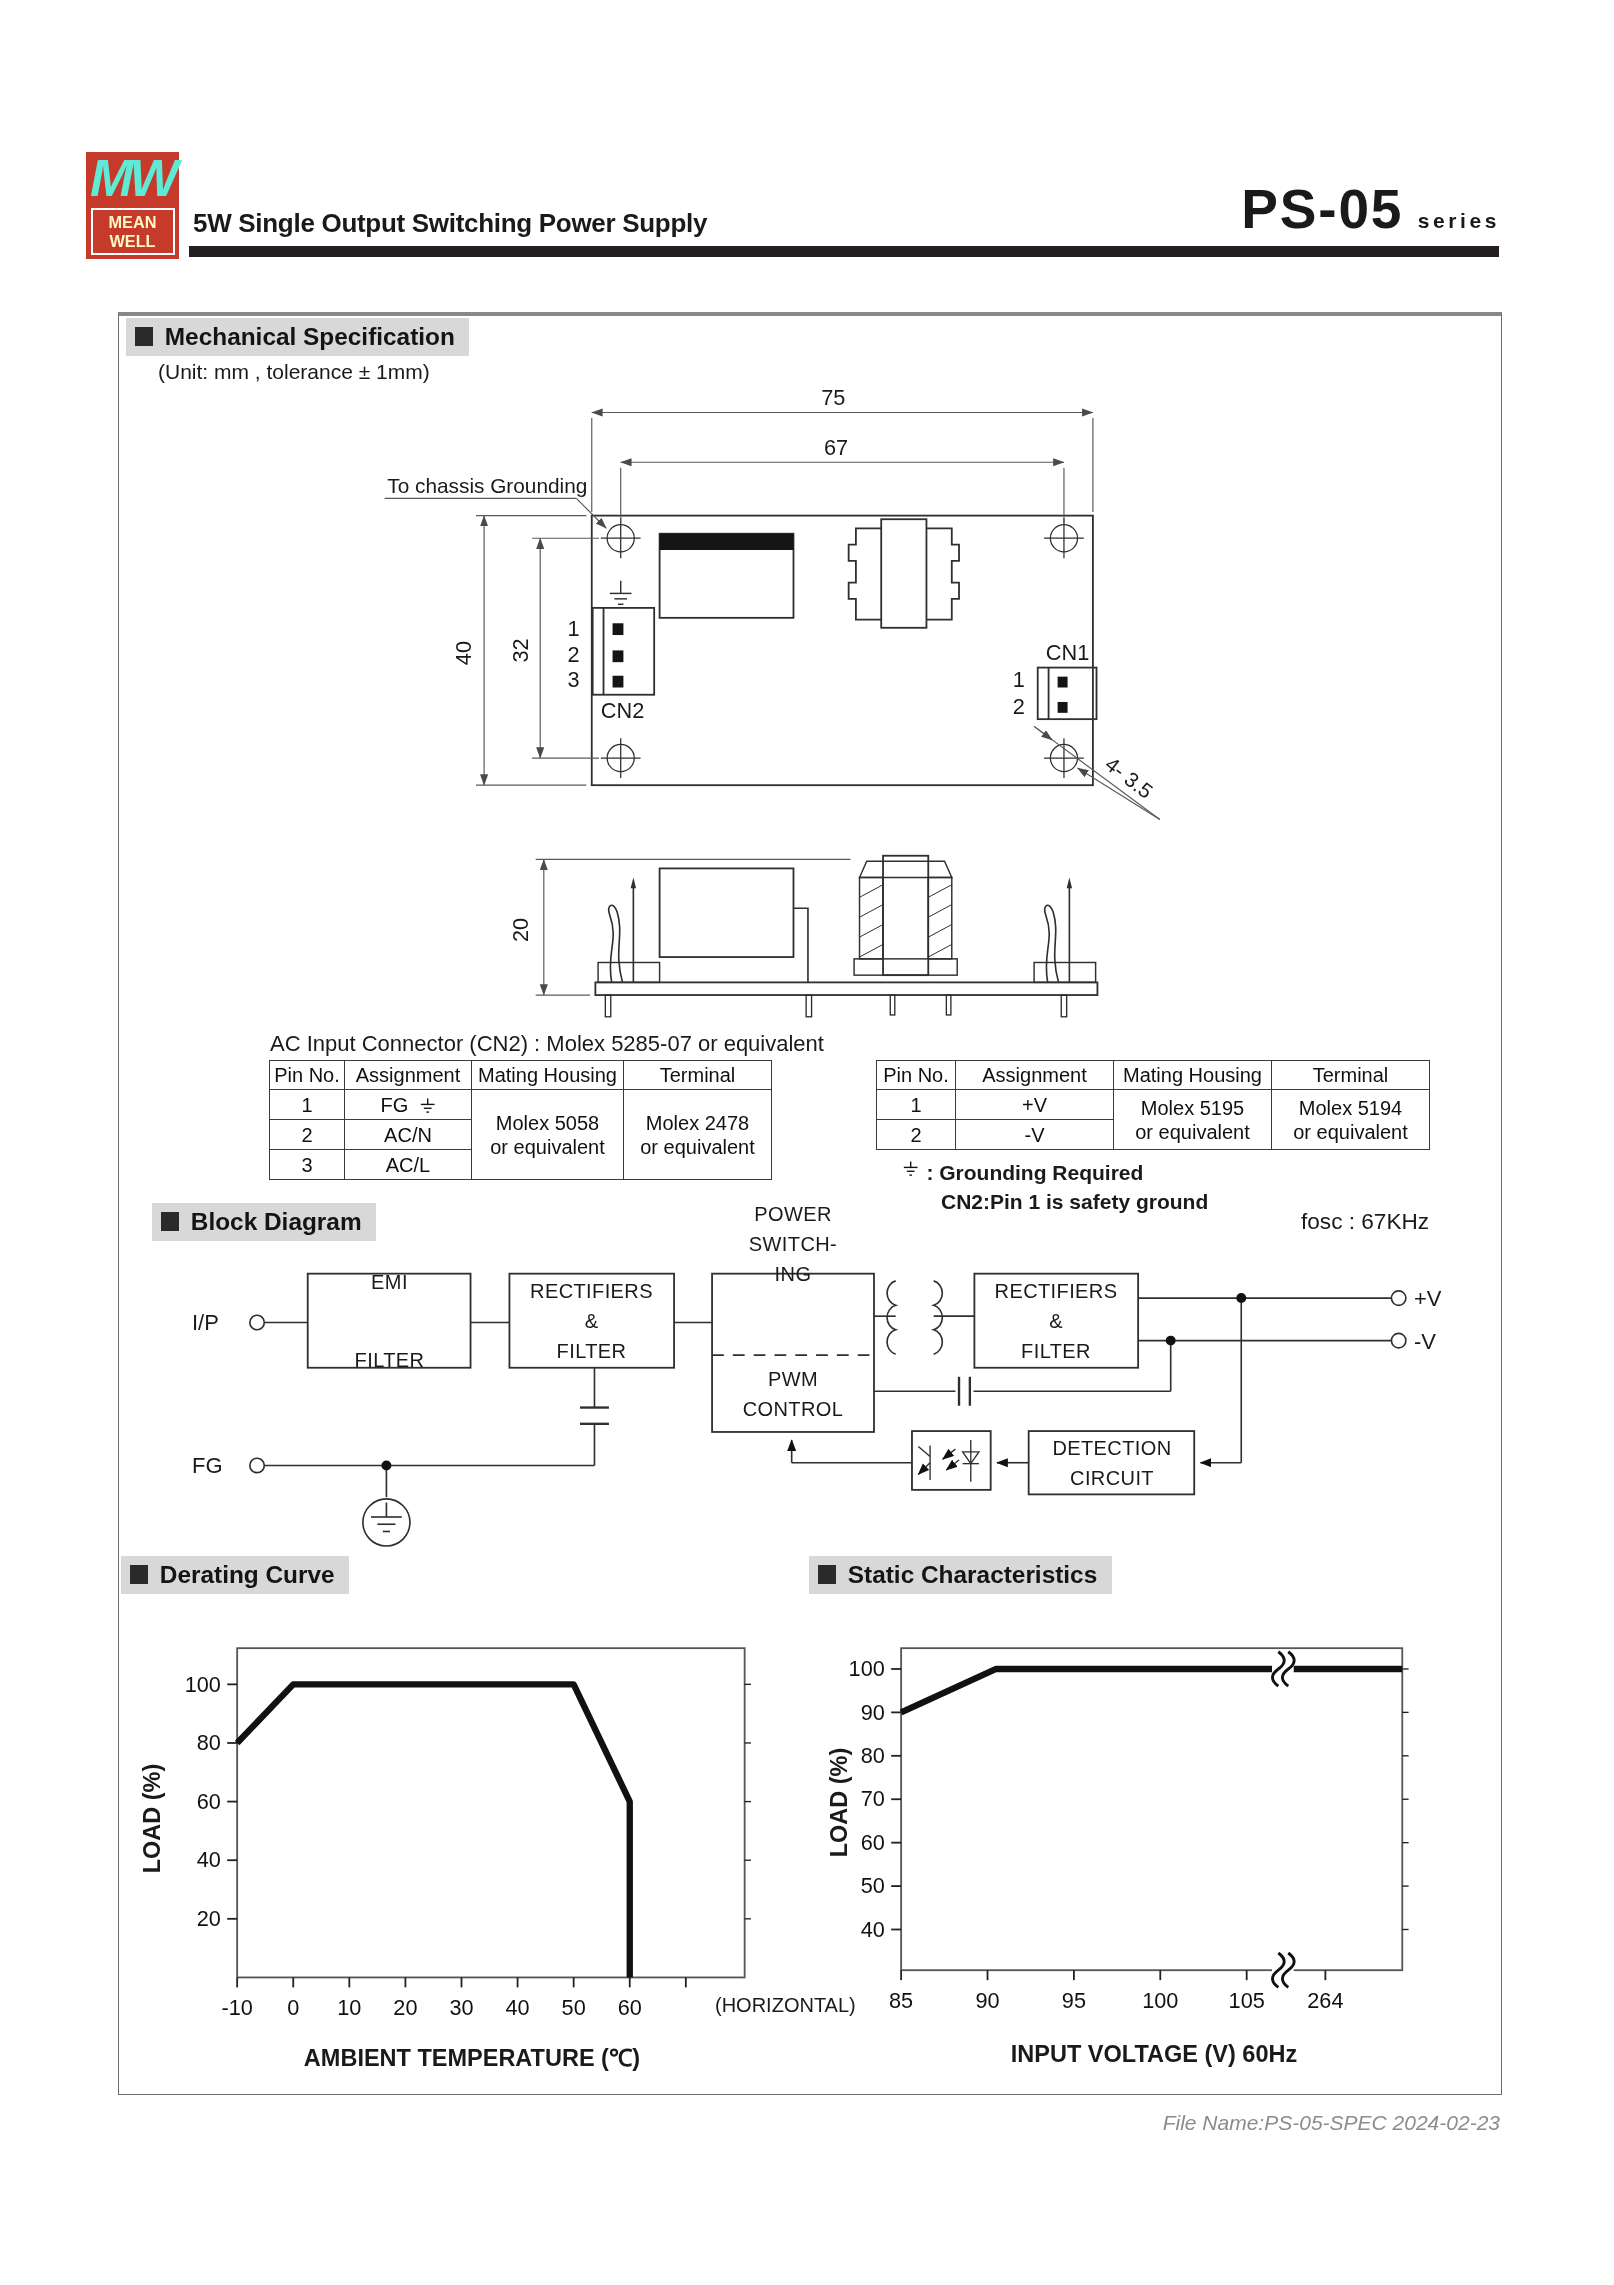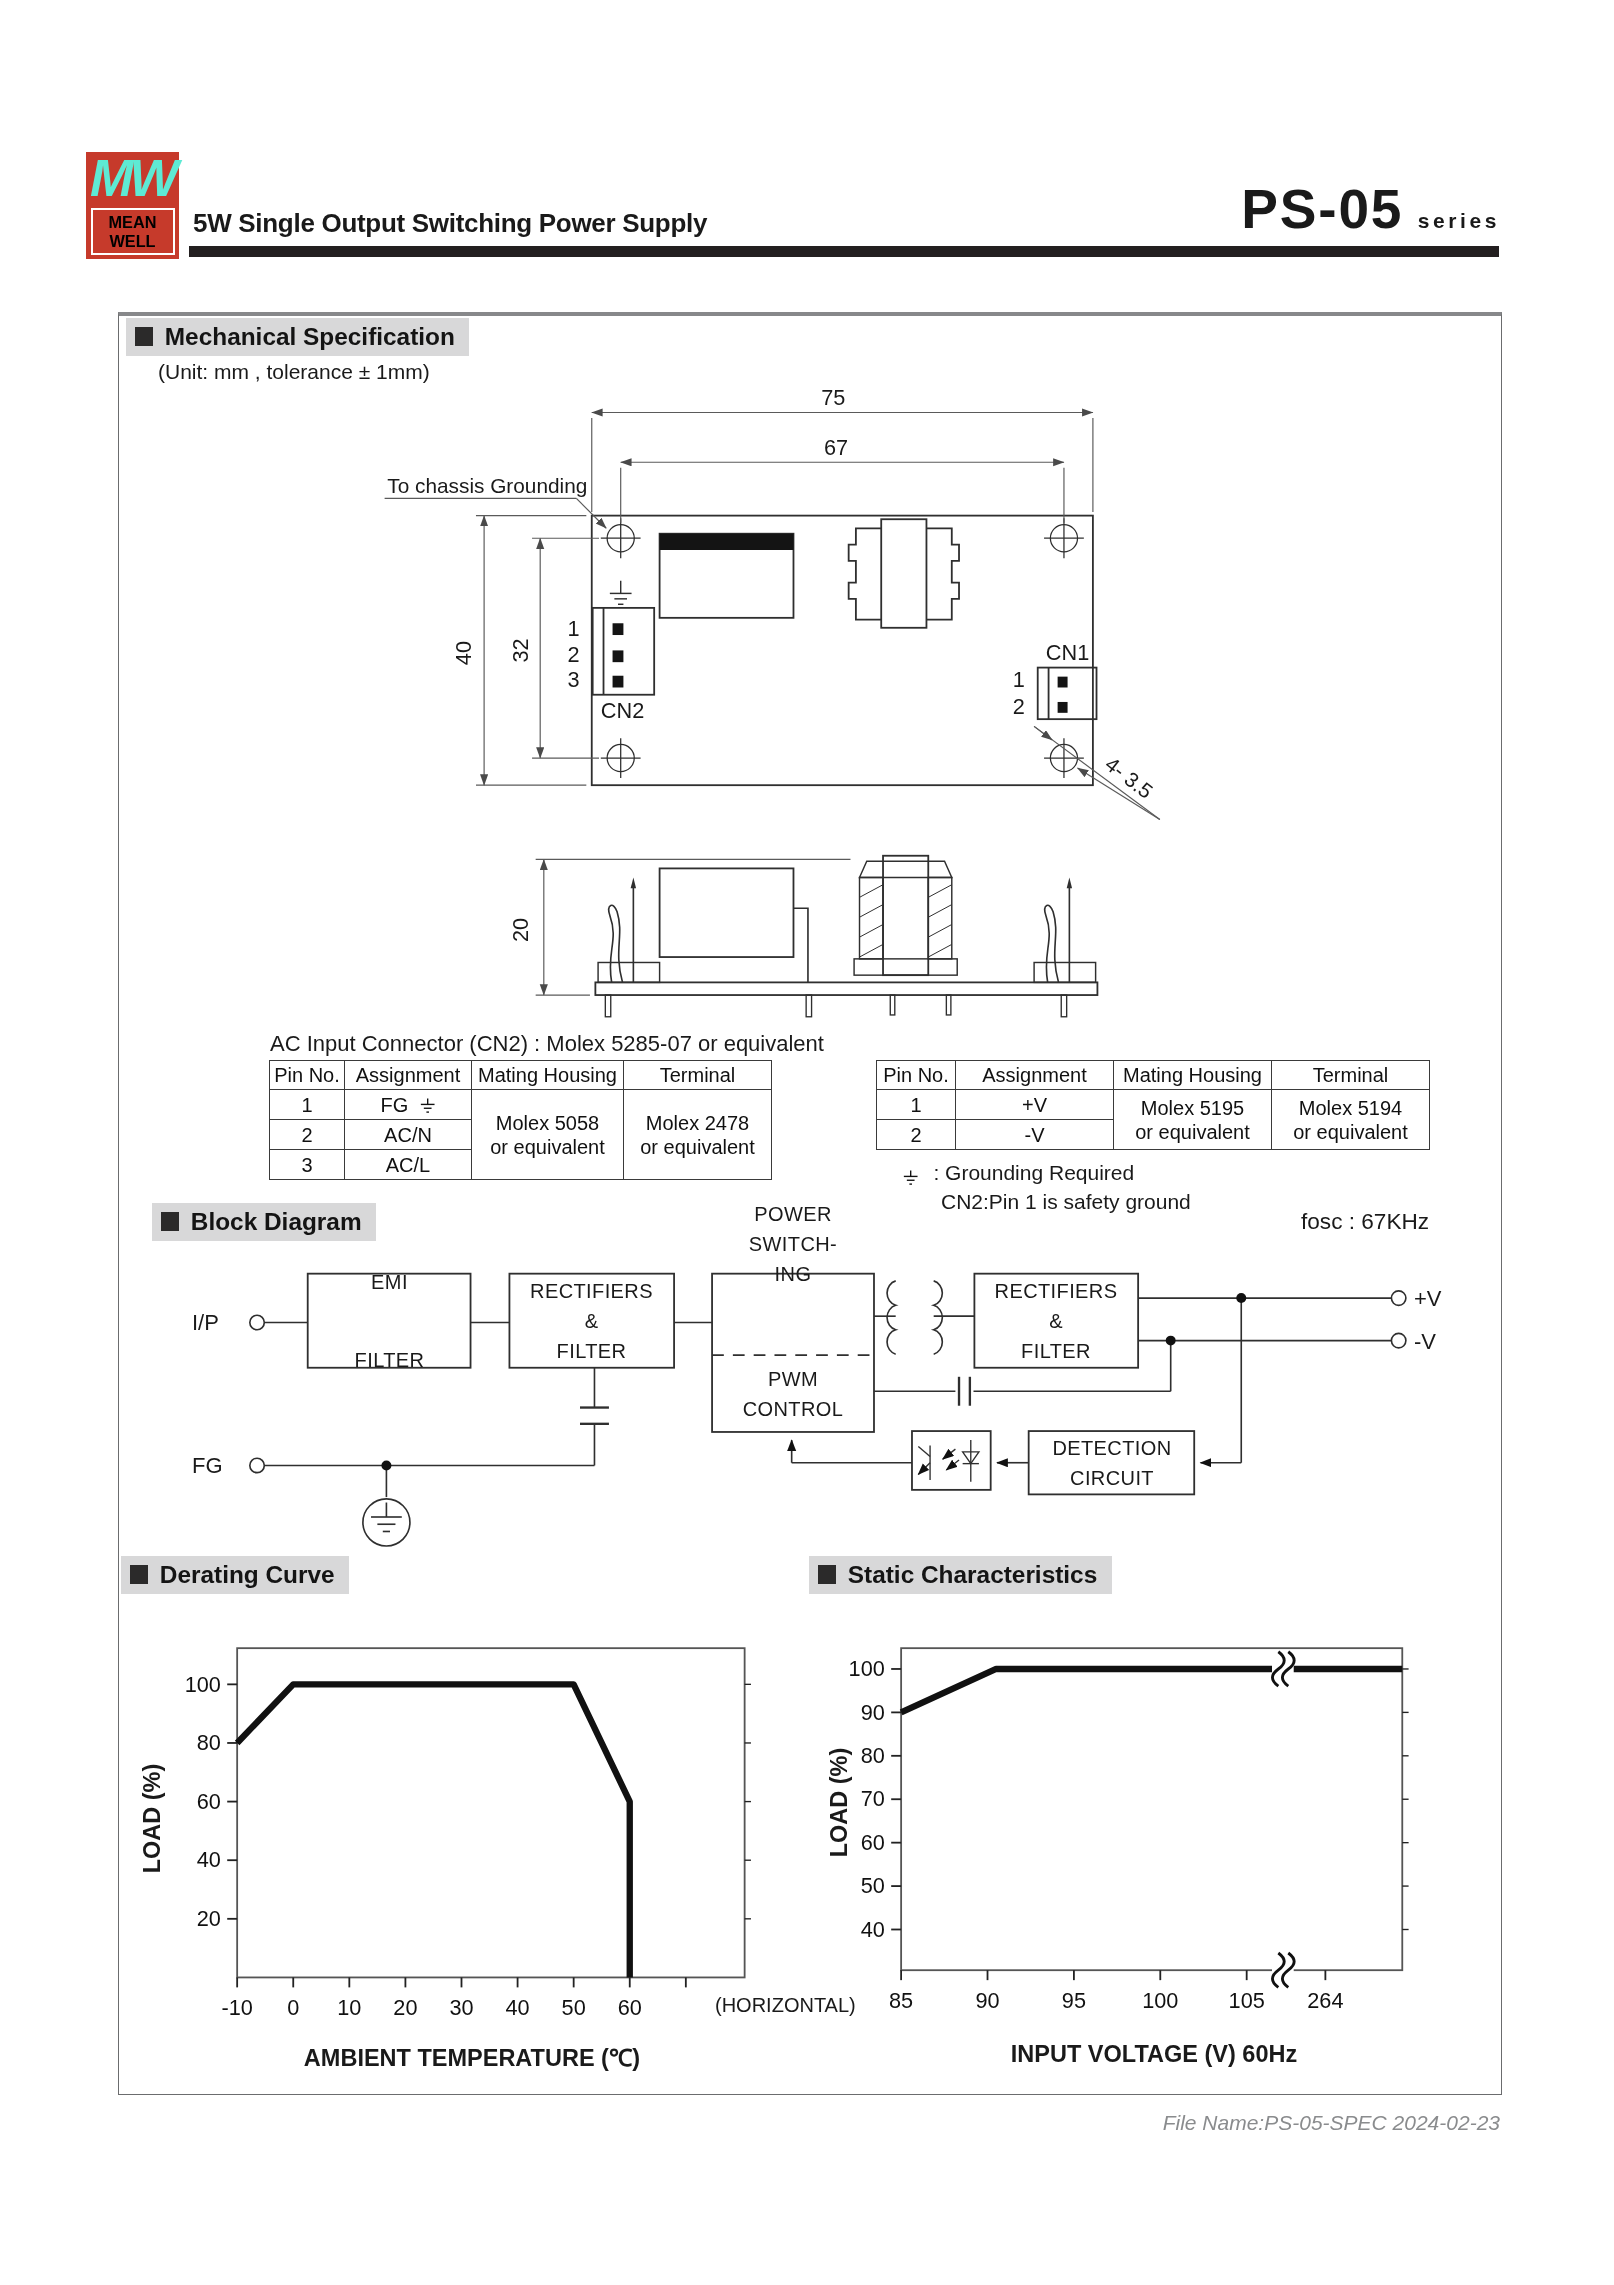--- a/index.html
+++ b/index.html
@@ -4,39 +4,39 @@
 <style>
   html,body{margin:0;padding:0;background:#e8e8e8;}
   .page{position:relative;width:1615px;height:2285px;background:#ffffff;overflow:hidden;
         font-family:"Liberation Sans",sans-serif;color:#1a1a1a;}
   .abs{position:absolute;}
   
   .logo{position:absolute;left:86px;top:152px;width:93px;height:107px;background:#c63a2b;}
   .logo .mw{position:absolute;left:0;right:0;top:-3.6px;text-align:center;color:#5eead4;
             font-size:52px;font-weight:bold;font-style:italic;letter-spacing:-3.6px;}
   .logo .brand{position:absolute;left:4.5px;right:4.5px;bottom:4.5px;border:2.7px solid #fff;
-            color:#000000;font-weight:bold;font-size:16.3px;text-align:center;padding:2.7px 0 1.8px;}
+            color:#fef9c3;font-weight:bold;font-size:16.3px;text-align:center;padding:2.7px 0 1.8px;}
   .doc-title{position:absolute;left:193px;top:208px;font-size:26px;font-weight:bold;letter-spacing:-0.3px;}
   .series-wrap{position:absolute;left:1167px;top:177px;width:333px;display:flex;align-items:baseline;justify-content:flex-end;gap:14.5px;}
   .series-name{font-size:55px;font-weight:bold;letter-spacing:1.8px;}
   .series-suffix{font-size:21px;font-weight:bold;letter-spacing:3.6px;}
   .hbar{position:absolute;left:189px;top:246px;width:1310px;height:11px;background:#231f20;}
   .frame{position:absolute;left:118px;top:312px;width:1382px;height:1778px;
          border:1.8px solid #6b6c6e;border-top:4.5px solid #87888a;}
   
   .sechead{position:absolute;display:flex;align-items:center;gap:11.8px;background:#d8d8d9;
            padding:4.5px 14.5px 5.4px 9px;font-weight:bold;font-size:24.4px;color:#141414;}
   .sechead .sq{width:18px;height:19px;background:#2b2a2a;flex:0 0 auto;}
   .unitnote{position:absolute;left:158px;top:360px;font-size:21px;}
   
   .spec{position:absolute;border-collapse:collapse;font-size:20px;text-align:center;color:#111;table-layout:fixed;}
   .spec th,.spec td{border:1.8px solid #3a3a3a;padding:0 3.6px;height:29px;font-weight:normal;vertical-align:middle;line-height:1.2;}
   .spec thead th{height:28px;}
   .tbl-title{position:absolute;font-size:22px;}
-  .note{position:absolute;font-size:21px;display:flex;align-items:flex-end;gap:15px;}
+  .note{position:absolute;font-size:21px;display:flex;align-items:flex-start;gap:8px;font-weight:bold;}
   
   .bbox{position:absolute;display:flex;flex-direction:column;align-items:center;justify-content:center;
         font-size:20px;line-height:1.5;letter-spacing:0.4px;text-align:center;}
   .term{position:absolute;font-size:22px;}
   .fosc{position:absolute;left:1301px;top:1209px;width:154px;font-size:22.6px;}
   
   .ylab{position:absolute;font-size:23.5px;font-weight:bold;text-align:center;transform:rotate(-90deg);}
   .xlab{position:absolute;font-size:23.5px;font-weight:bold;text-align:center;width:362px;}
   .sidenote{position:absolute;font-size:20px;}
   .footer{position:absolute;left:905px;top:2111px;width:595px;text-align:right;

